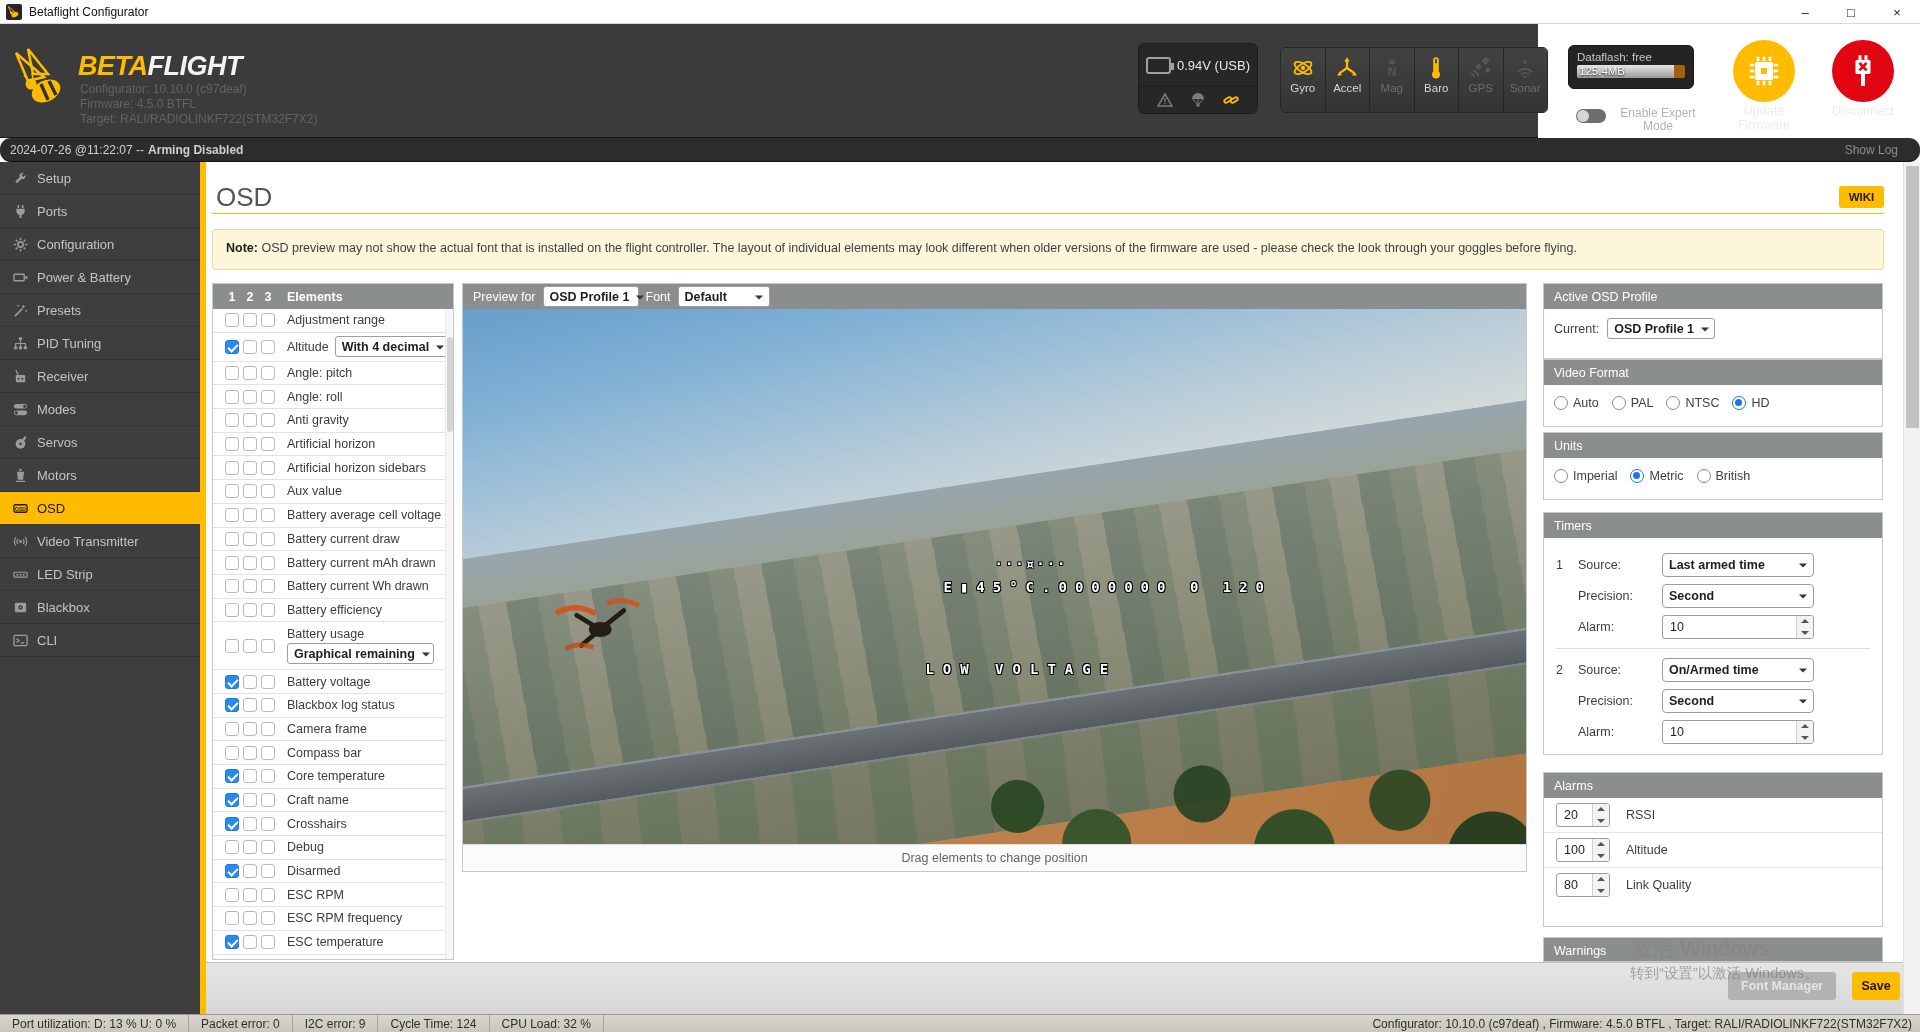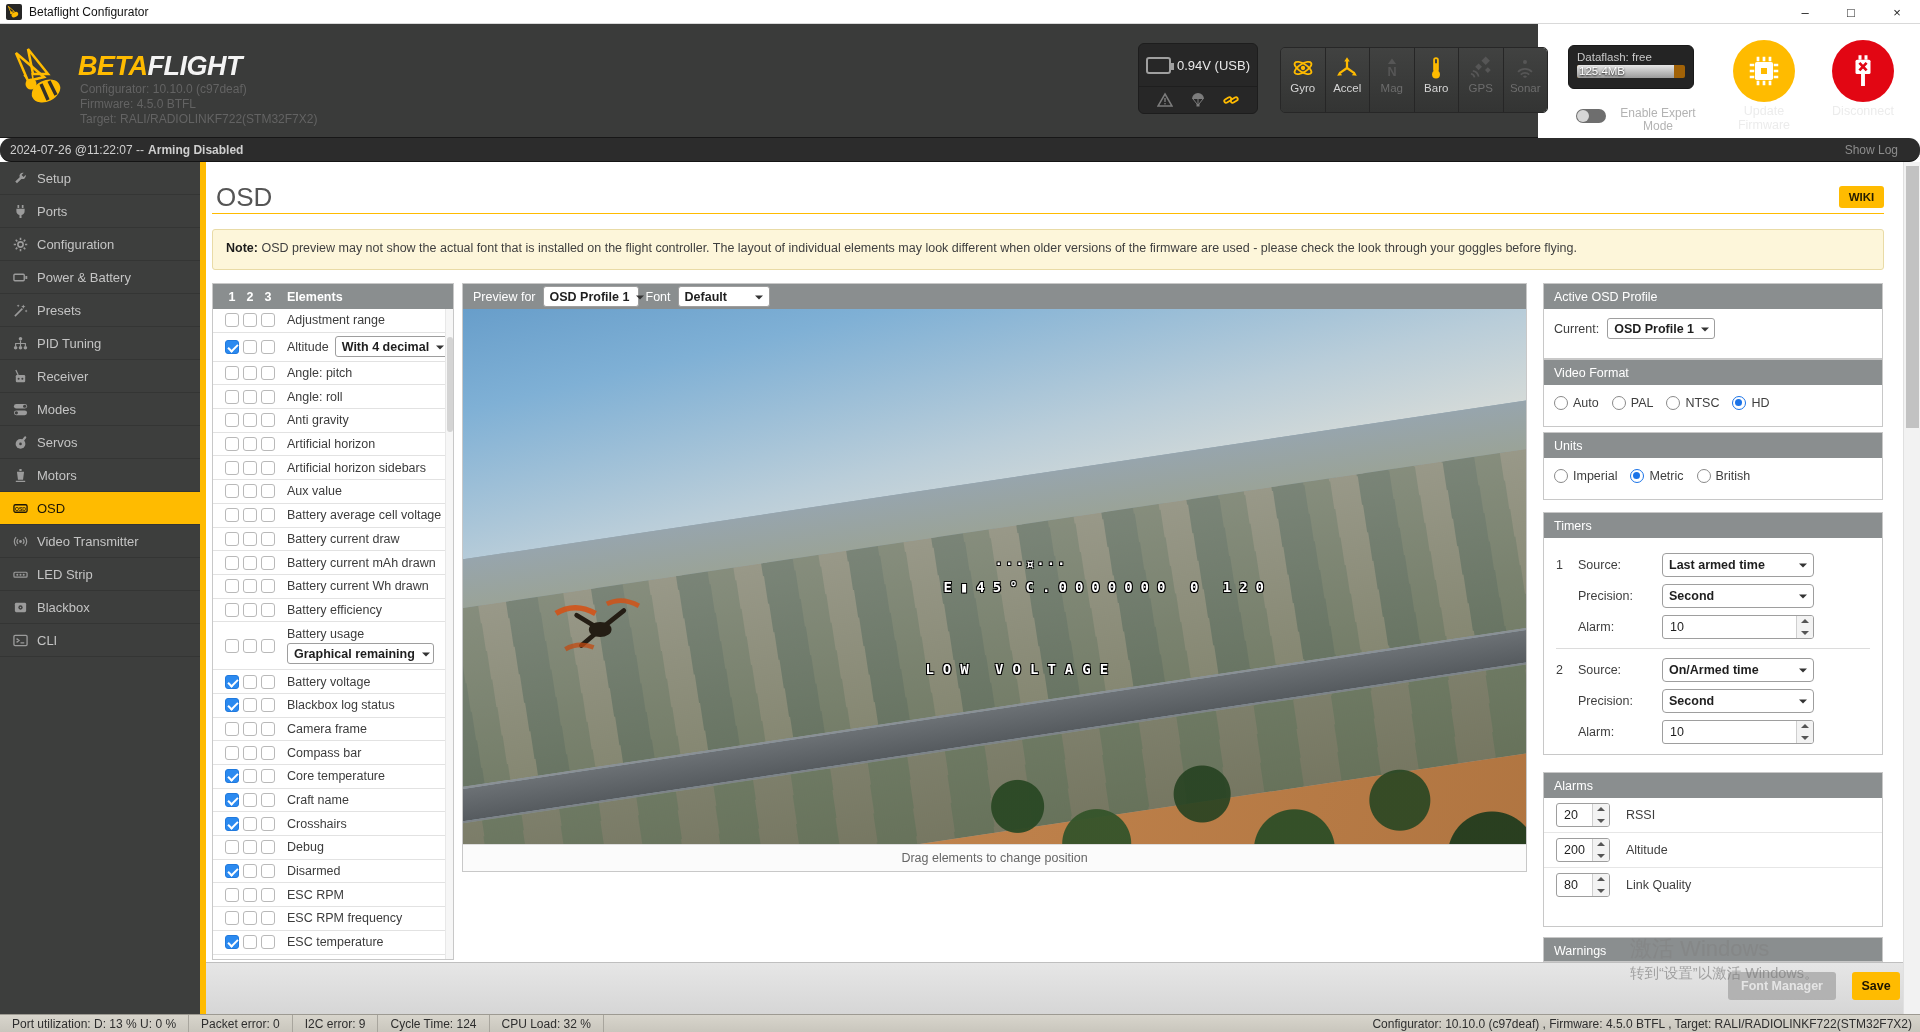--- a/index.html
+++ b/index.html
@@ -900,21 +900,21 @@
             <span class="num-val">20</span>
             <span class="spin">
               <i class="up"></i>
               <i class="dn"></i>
             </span>
           </span>
           <span class="a-label">RSSI</span>
         </div>
         <div class="a-row">
           <span class="numbox w54">
-            <span class="num-val">200</span>
+            <span class="num-val">100</span>
             <span class="spin">
               <i class="up"></i>
               <i class="dn"></i>
             </span>
           </span>
           <span class="a-label">Altitude</span>
         </div>
         <div class="a-row">
           <span class="numbox w54">
             <span class="num-val">80</span>

